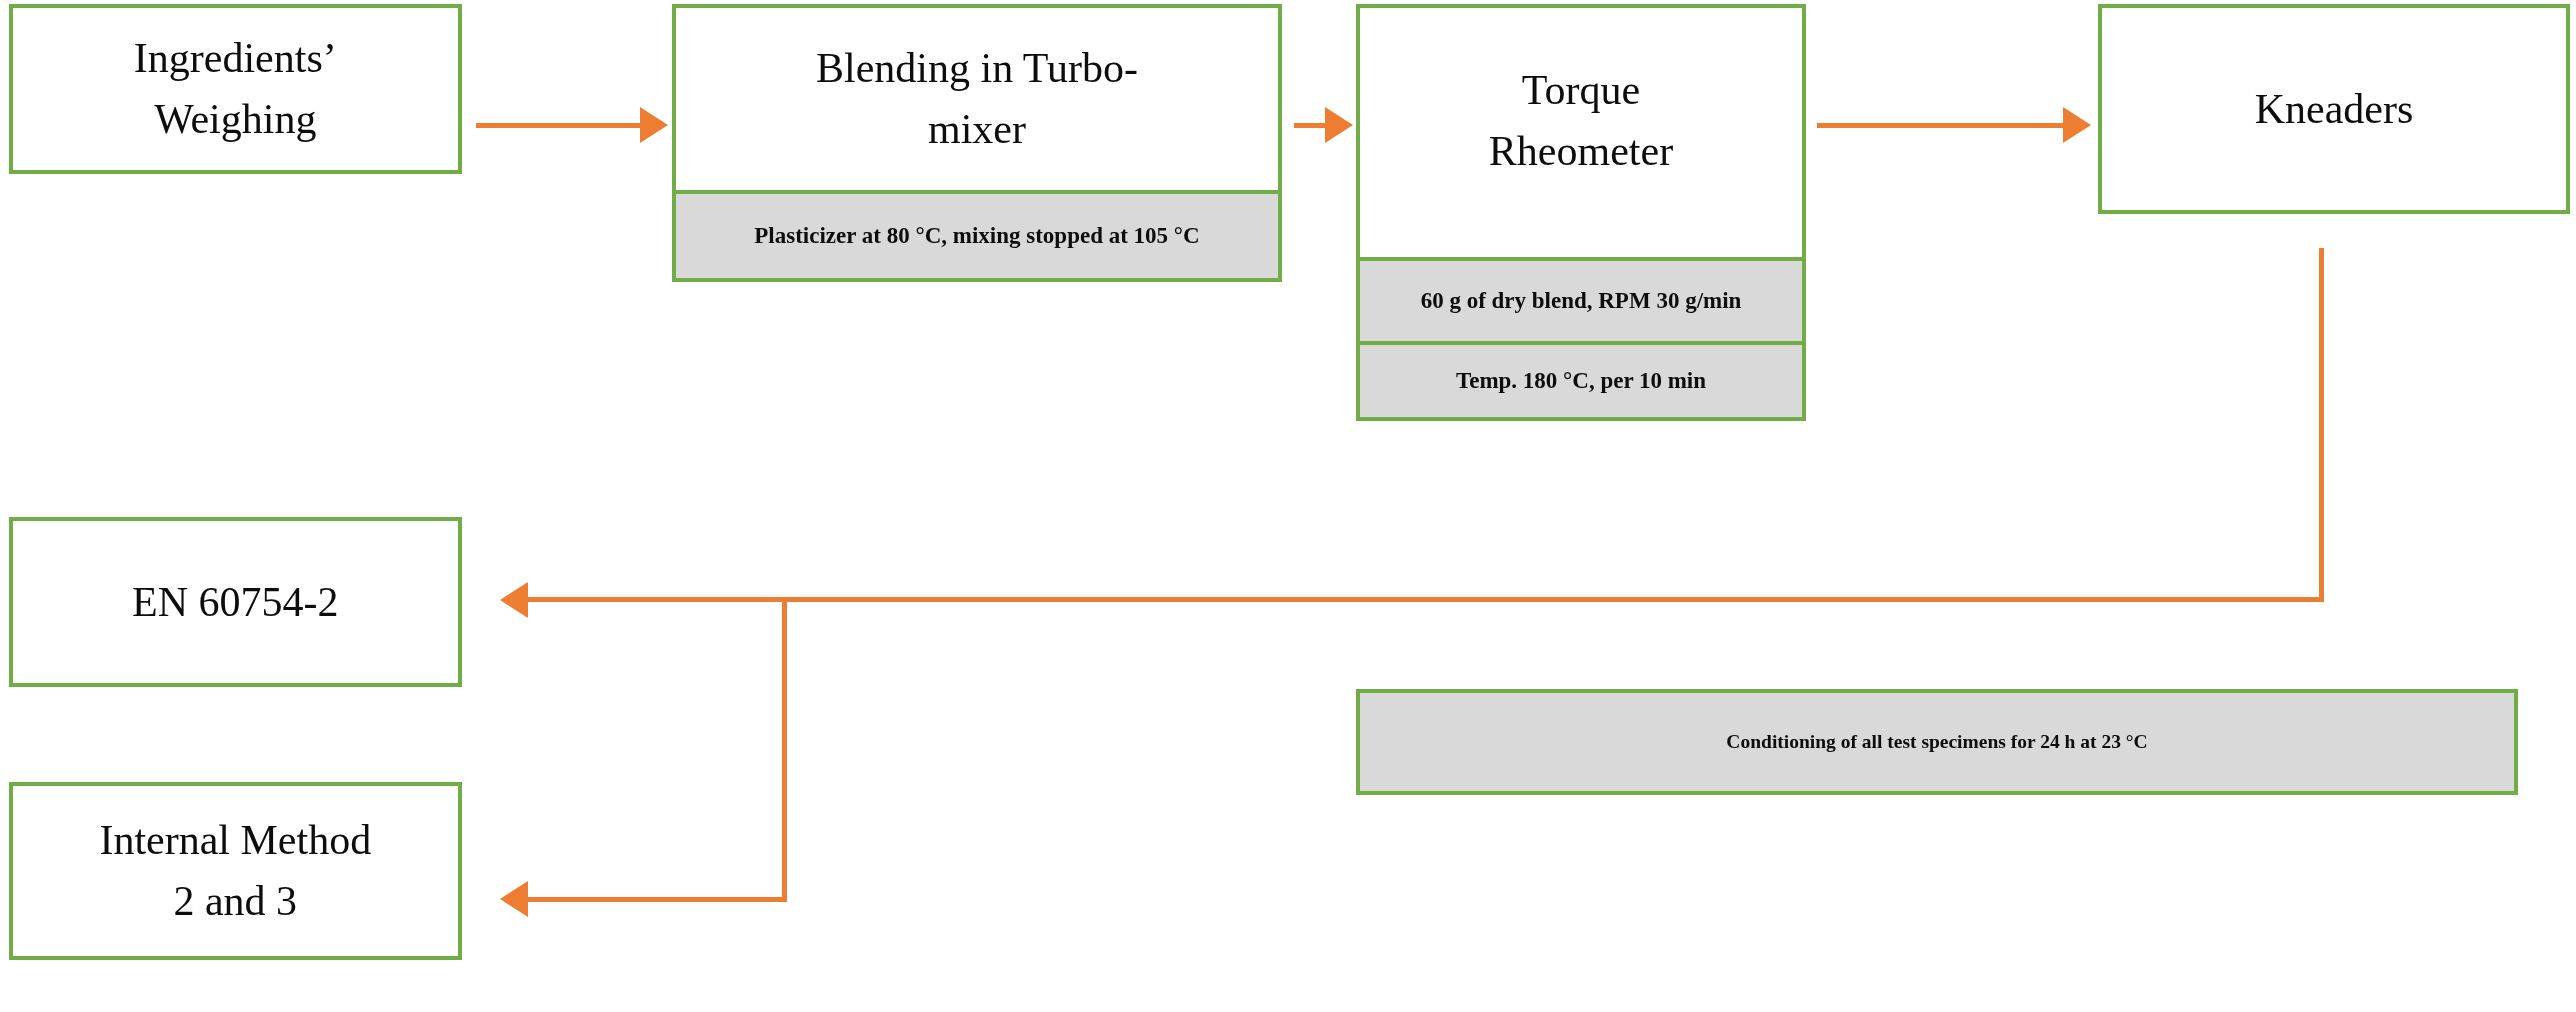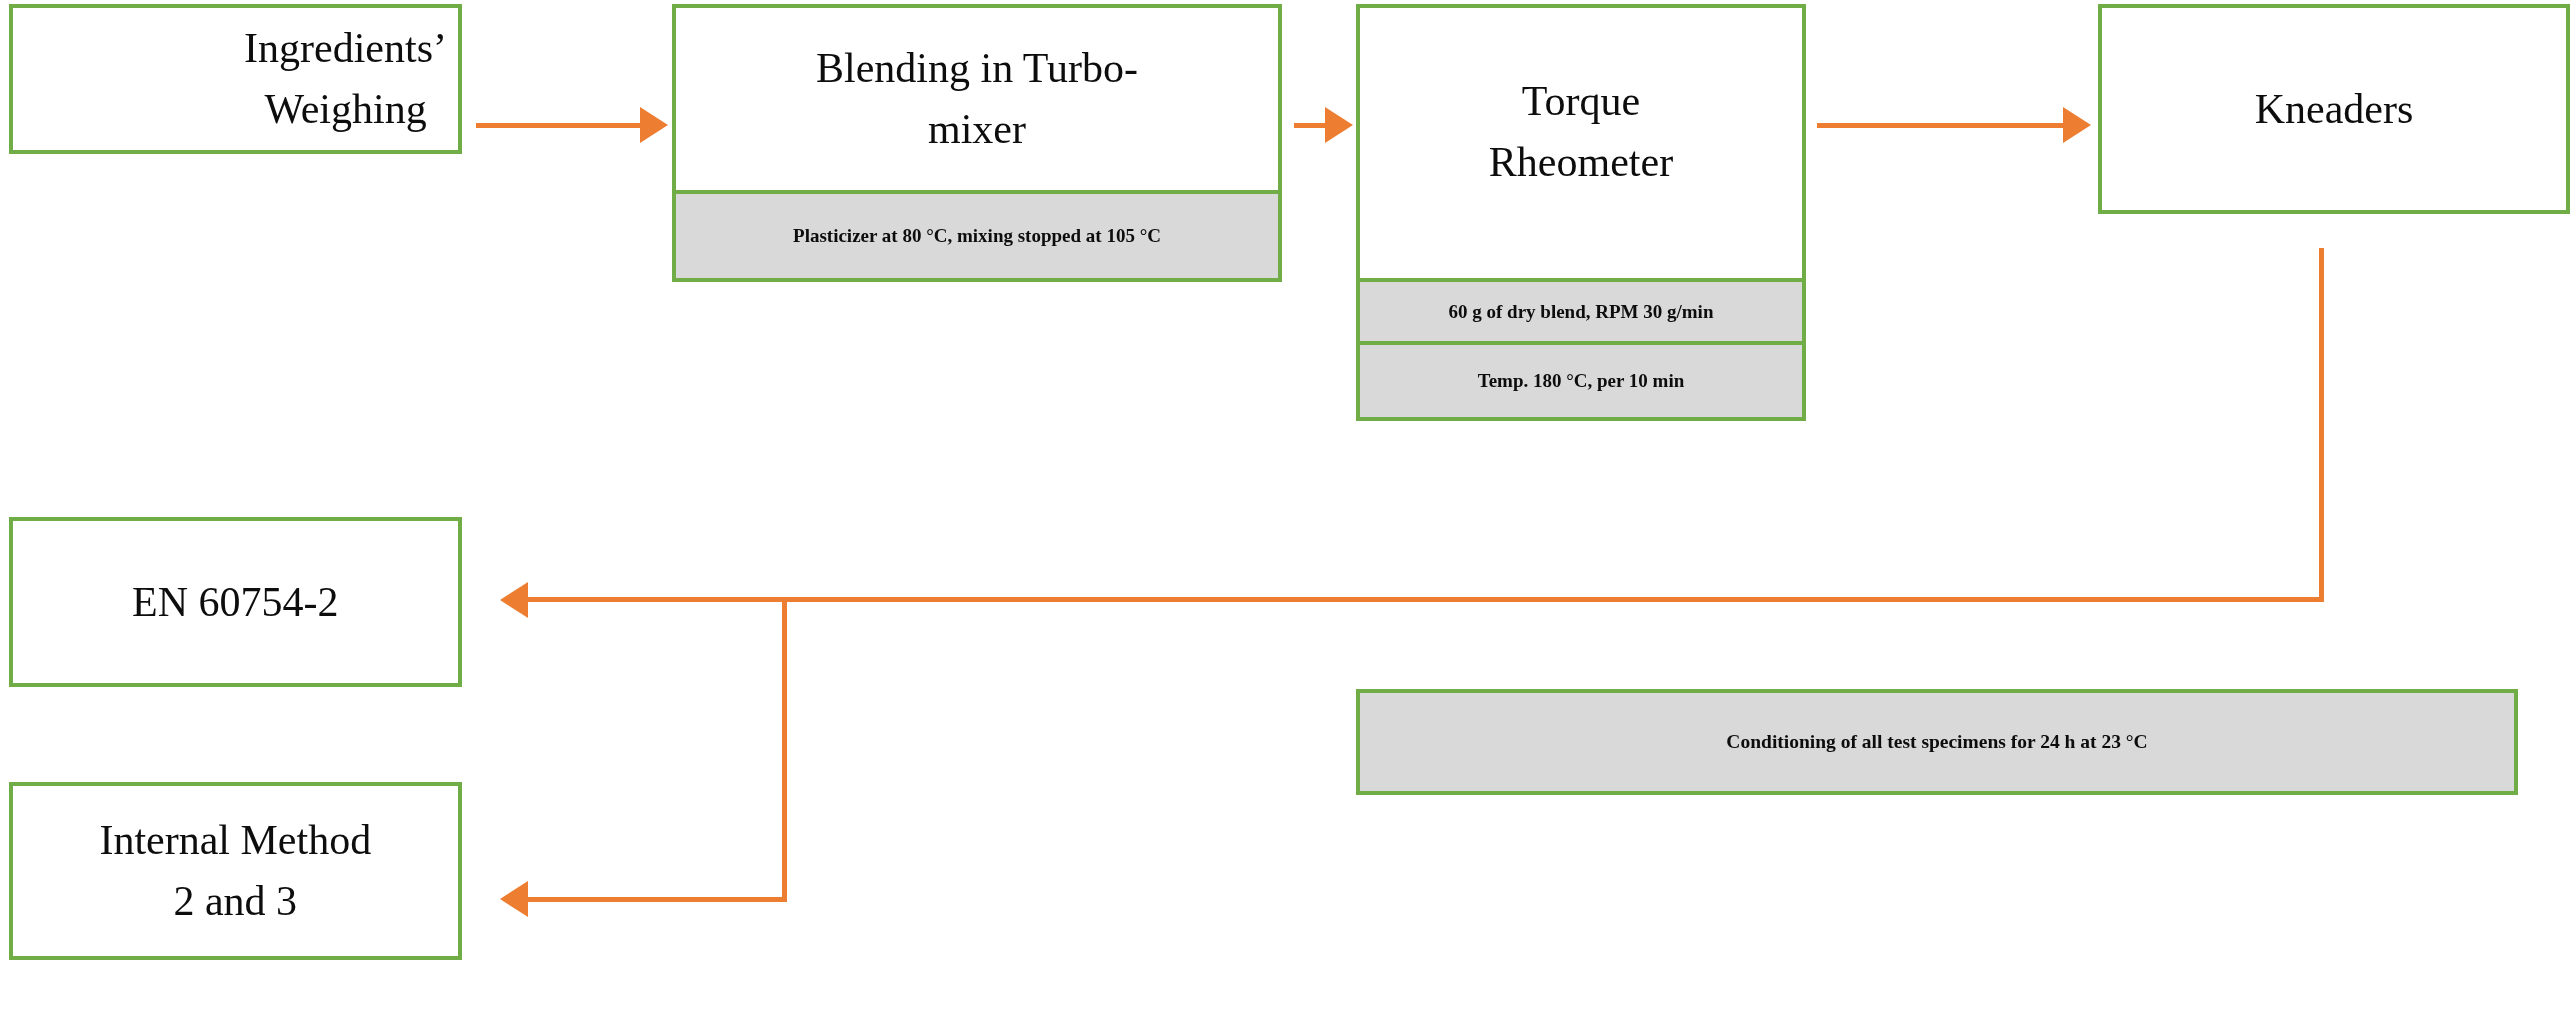--- a/index.html
+++ b/index.html
@@ -42,21 +42,21 @@
   
   .caption {
     box-sizing: border-box;
     background: #D9D9D9;
     border-top: 4.7px solid #70AD47;
     display: flex;
     align-items: center;
     justify-content: center;
     text-align: center;
     font-weight: bold;
-    font-size: 19px;
+    font-size: 23px;
     color: #0d0d0d;
     padding: 2.7px 8px;
   }
 
   
   .barbox {
     position: absolute;
     box-sizing: border-box;
     border: 4.7px solid #70AD47;
     background: #D9D9D9;
@@ -94,35 +94,35 @@
     border-top: 18px solid transparent;
     border-bottom: 18px solid transparent;
     border-right: 28px solid #ED7D31;
   }
 </style>
 </head>
 <body>
 
 <div id="canvas">
 
-  <div class="node" style="left:8.8px; top:4px; width:453px; height:150px;align-items:flex-end;">
+  <div class="node" style="left:8.8px; top:4px; width:453px; height:170px;">
     <div class="node-title">Ingredients’
 Weighing</div>
   </div>
 
   <div class="node" style="left:672px; top:4px; width:610px; height:278px;">
     <div class="node-title">Blending in Turbo-
 mixer</div>
     <div class="caption" style="height:88px;">Plasticizer at 80 °C, mixing stopped at 105 °C</div>
   </div>
 
   <div class="node" style="left:1356px; top:4px; width:450px; height:417px;">
     <div class="node-title">Torque
 Rheometer</div>
-    <div class="caption" style="height:63px;margin-top:23px;">60 g of dry blend, RPM 30 g/min</div>
+    <div class="caption" style="height:84px;margin-top:23px;">60 g of dry blend, RPM 30 g/min</div>
     <div class="caption" style="height:76px;">Temp. 180 °C, per 10 min</div>
   </div>
 
   <div class="node" style="left:2098px; top:4px; width:472px; height:210px;">
     <div class="node-title">Kneaders</div>
   </div>
 
   <div class="node" style="left:8.8px; top:517px; width:453px; height:170px;">
     <div class="node-title">EN 60754-2</div>
   </div>

